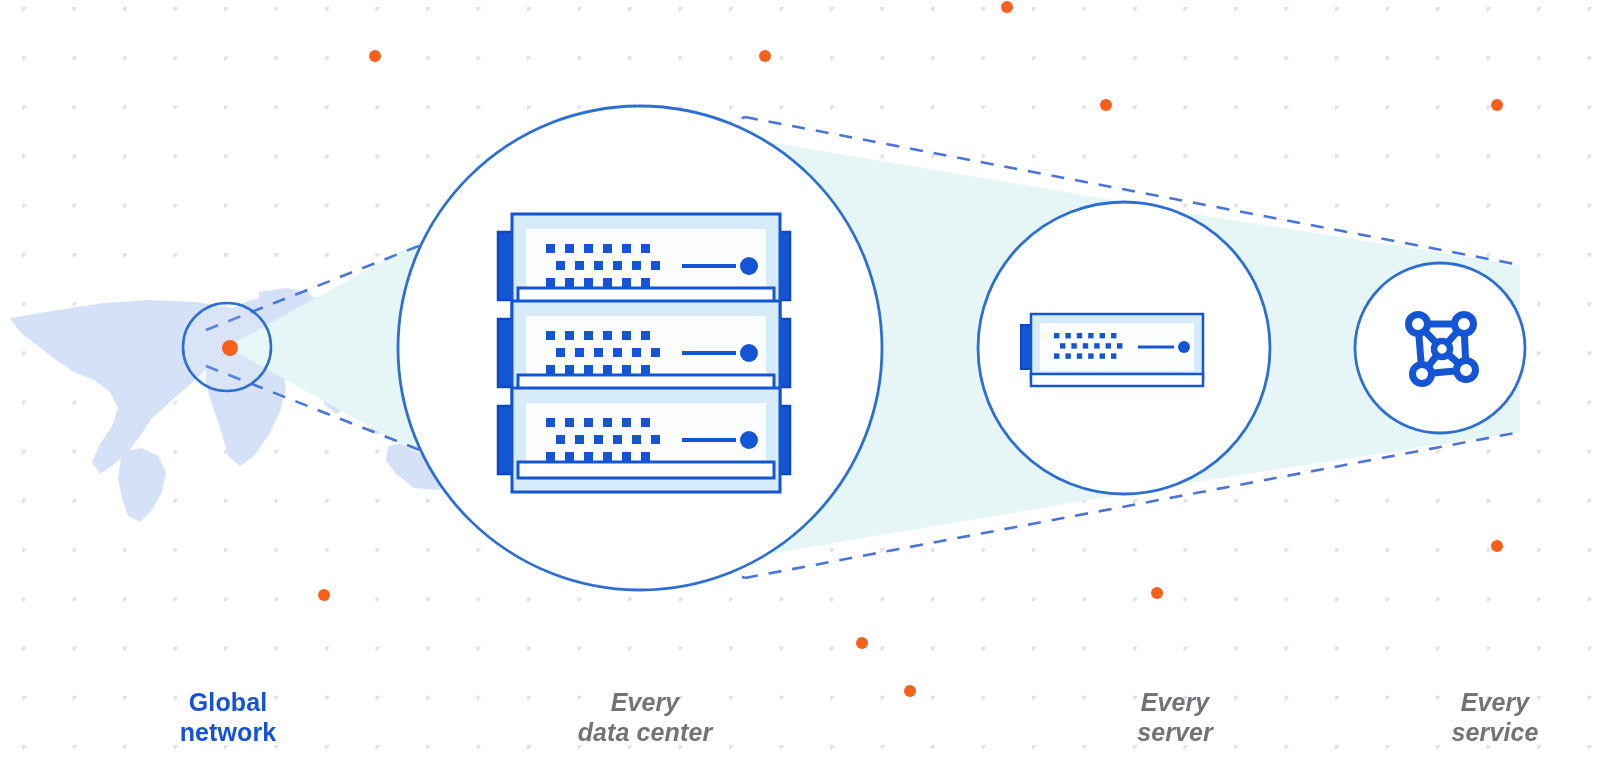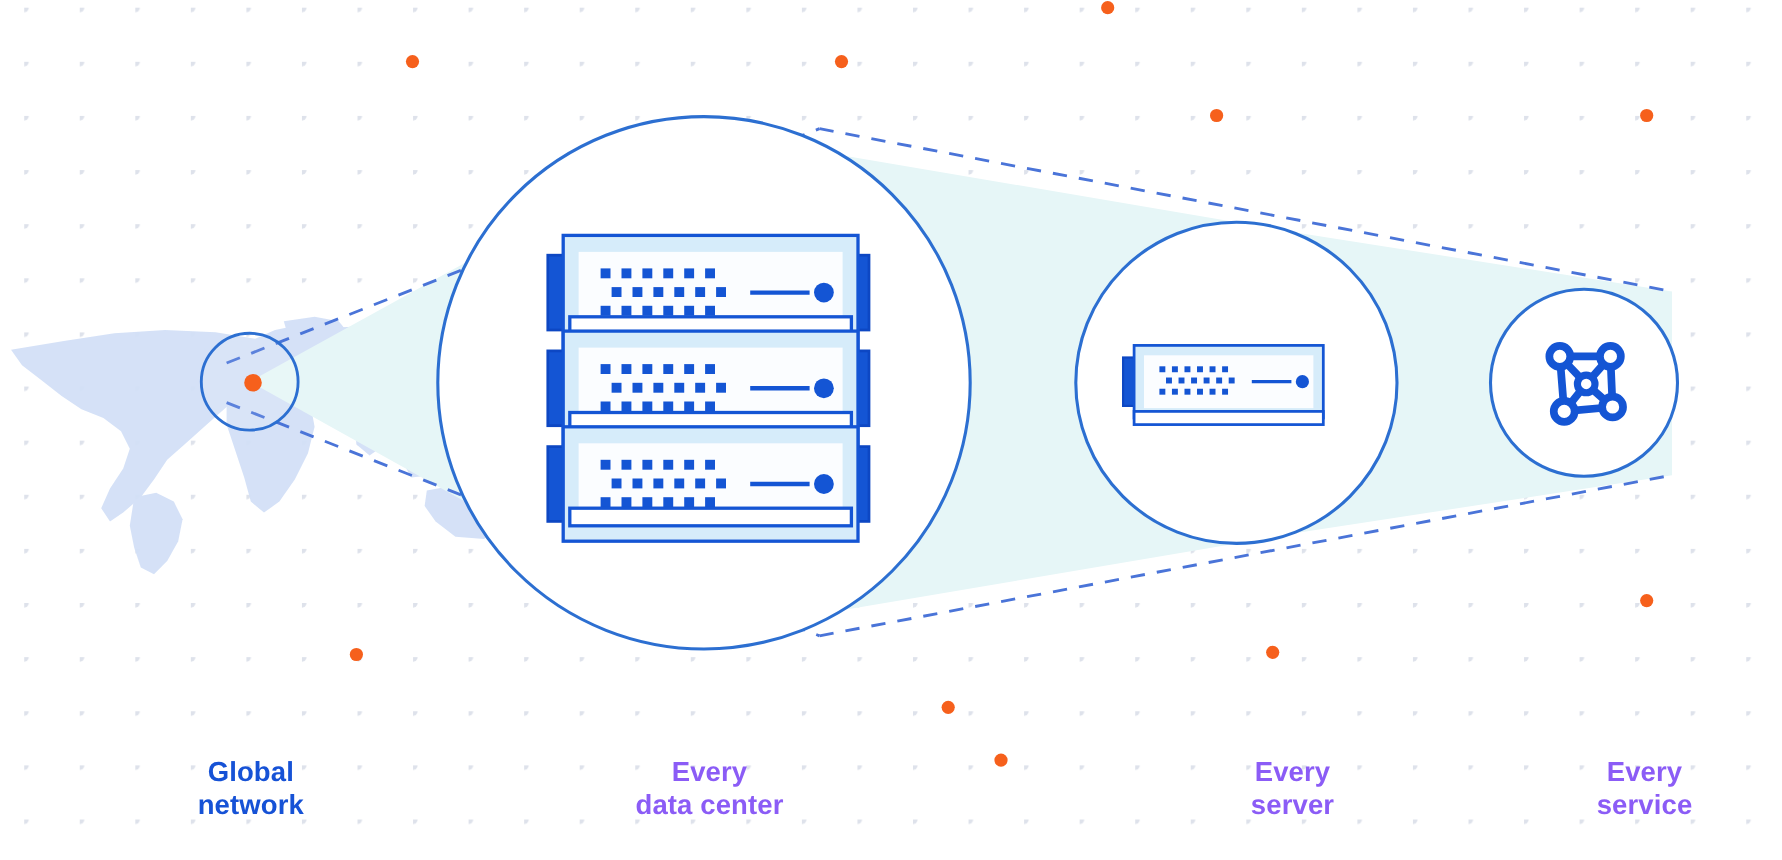--- a/index.html
+++ b/index.html
@@ -39,21 +39,21 @@
   .caption {
     position: absolute;
     text-align: center;
     line-height: 1.18;
     font-size: 25px;
     font-weight: 700;
     letter-spacing: 0.1px;
     white-space: pre-line;
     pointer-events: auto;
   }
-  .caption.dark { color: #8b5cf6; }
+  .caption.dark { color: #737373; font-style: italic; }
   .caption.blue { color: #1652d6; }
 
   .cap-global   { left: 118px;  top: 688px;  width: 220px; }
   .cap-dc       { left: 535px;  top: 688px;  width: 220px; }
   .cap-server   { left: 1065px; top: 688px;  width: 220px; }
   .cap-service  { left: 1385px; top: 688px;  width: 220px; }
 </style>
 </head>
 <body>
 

